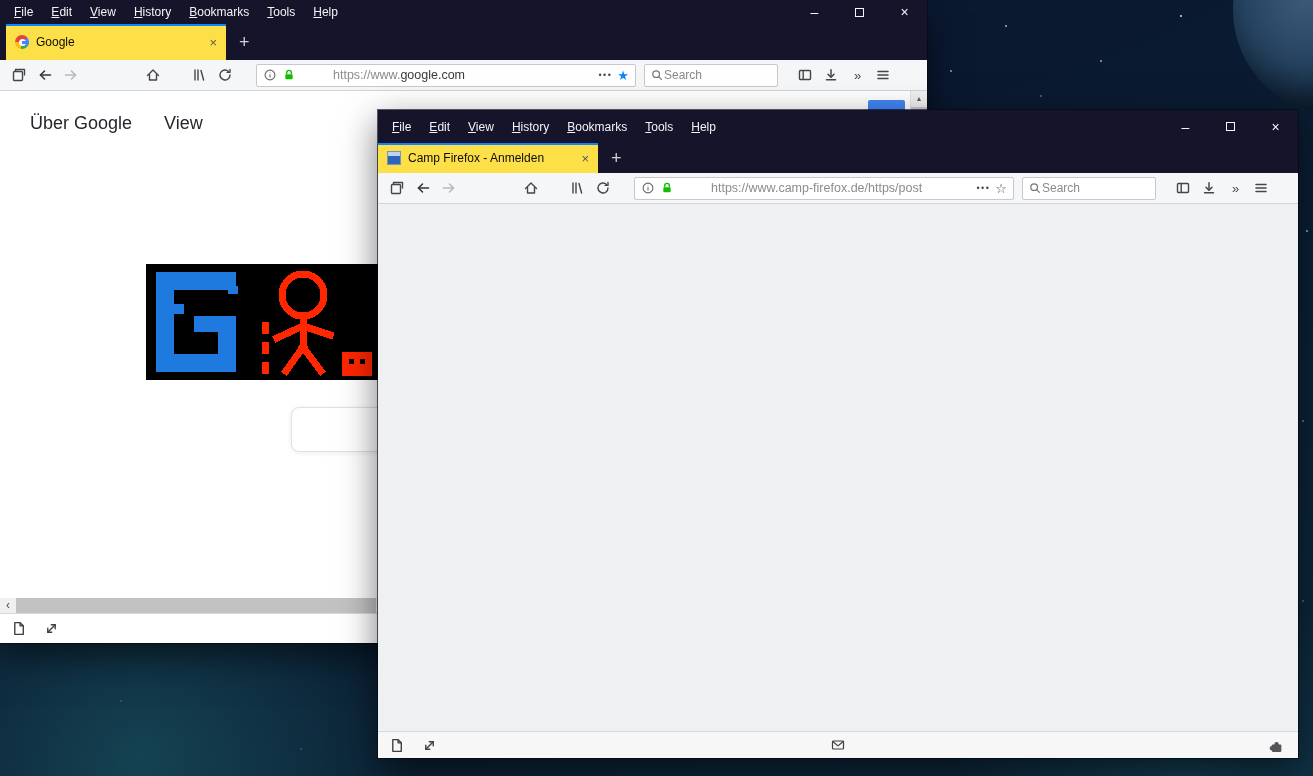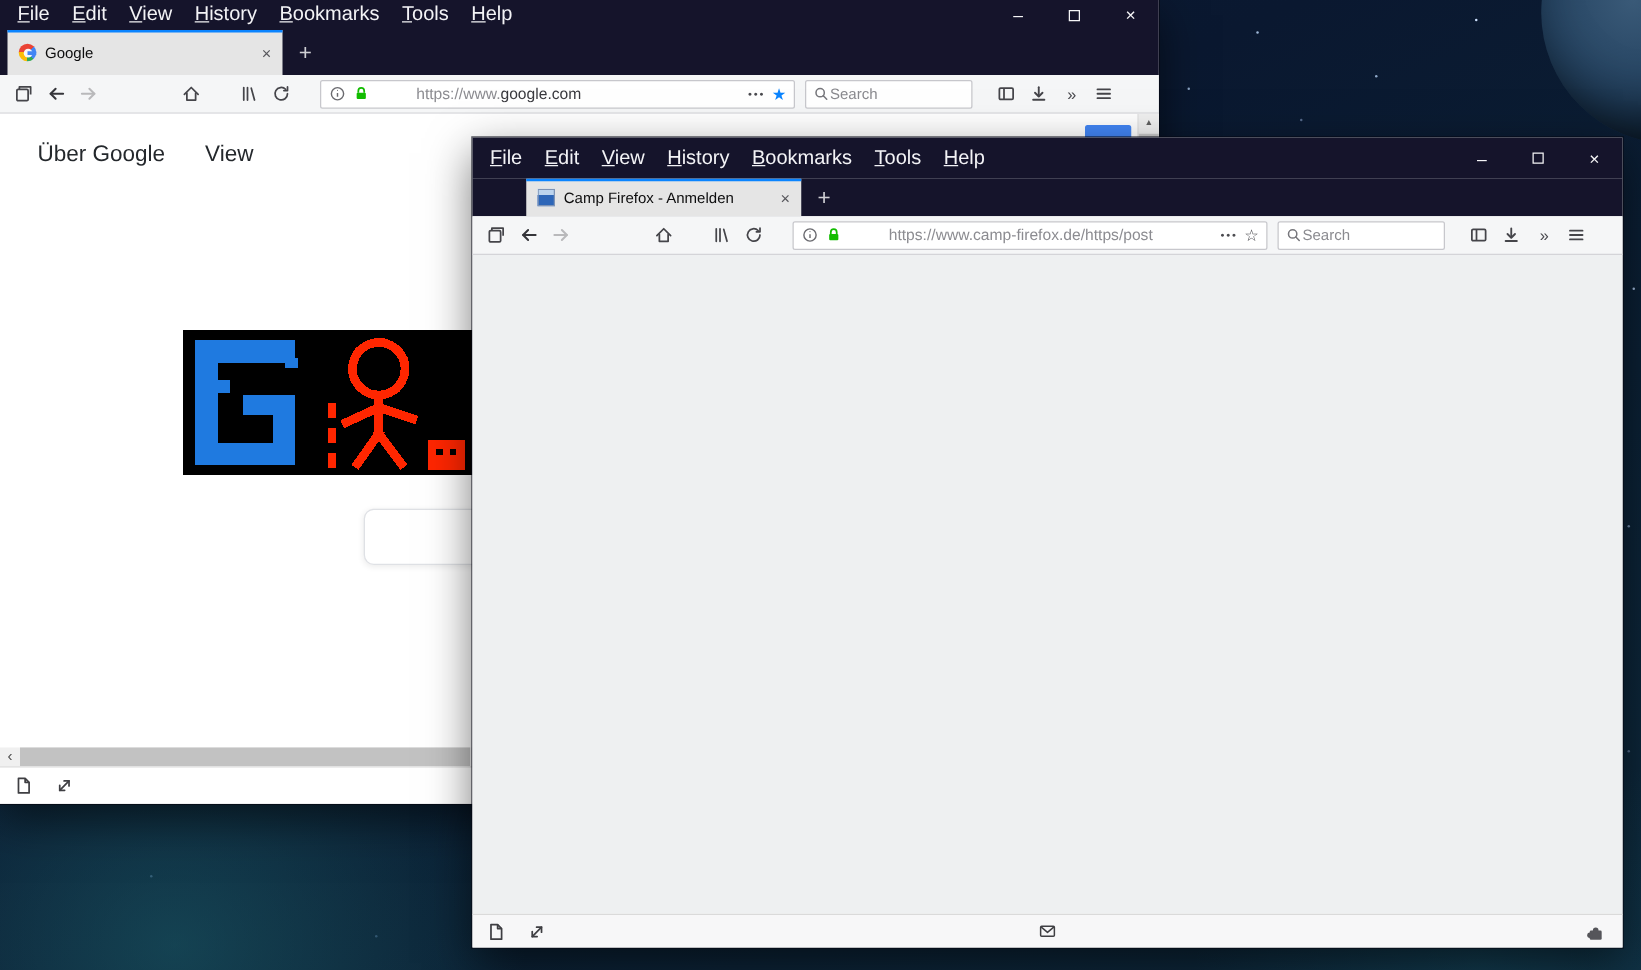--- a/index.html
+++ b/index.html
@@ -26,31 +26,31 @@
   
   .fxwin { position:absolute; background:#fff;
     box-shadow:0 0 0 1px rgba(4,8,18,.65), 0 12px 34px rgba(0,0,0,.55); }
   #win1 { left:0; top:0; width:927px; height:643px; }
   #win2 { left:378px; top:110px; width:920px; height:648px; }
 
   .titlebar { background:#15142b; color:#f3f3f6; position:relative; display:flex; align-items:center; }
   #win1 .titlebar { height:24px; }
   #win2 .titlebar { height:33px; }
   .menubar { display:flex; padding-left:5px; }
-  .menu-item { display:inline-block; padding:0 9px; font-size:16px; line-height:22px; color:#f3f3f6; cursor:default; }
+  .menu-item { display:inline-block; padding:0 9px; font-size:12px; line-height:22px; color:#f3f3f6; cursor:default; }
   .menu-item::first-letter { text-decoration:underline; }
   .win-controls { position:absolute; right:0; top:0; bottom:0; display:flex; }
   .win-btn { width:45px; display:flex; align-items:center; justify-content:center;
     color:#f5f5f7; font-size:14px; line-height:1; }
   .max-box { width:9px; height:9px; border:1px solid #f5f5f7; display:inline-block; }
 
   .tabbar { background:#15142b; display:flex; align-items:stretch; }
   #win1 .tabbar { height:36px; padding-left:6px; }
-  #win2 .tabbar { height:30px;padding-left:43px; }
-  .tab { background:#e5e5e5; width:220px; display:flex; align-items:center; padding:0 9px;
+  #win2 .tabbar { height:30px; }
+  .tab { background:#fde047; width:220px; display:flex; align-items:center; padding:0 9px;
     position:relative; color:#0c0c0d; font-size:12px; }
   .tab::before { content:""; position:absolute; left:0; right:0; top:0; height:2px; background:#0a84ff; }
   .tab-title { flex:1; white-space:nowrap; overflow:hidden; }
   .tab-close { color:#57575c; font-size:13px; padding-left:6px; }
   .newtab-btn { color:#cfcfd4; font-size:18px; font-weight:300; padding:0 13px; display:flex; align-items:center; }
 
   .g-favicon { width:14px; height:14px; min-width:14px; border-radius:50%; position:relative; margin-right:7px;
     background:conic-gradient(from -40deg,#ea4335 0 25%,#4285f4 0 50%,#34a853 0 63%,#fbbc05 0 87%,#ea4335 0); }
   .g-favicon::after { content:""; position:absolute; inset:3.5px; background:#f5f6f7; border-radius:50%; z-index:0; }
   .g-favicon::before { content:""; position:absolute; right:0; top:5.5px; width:7px; height:3px; background:#4285f4; z-index:1; }

